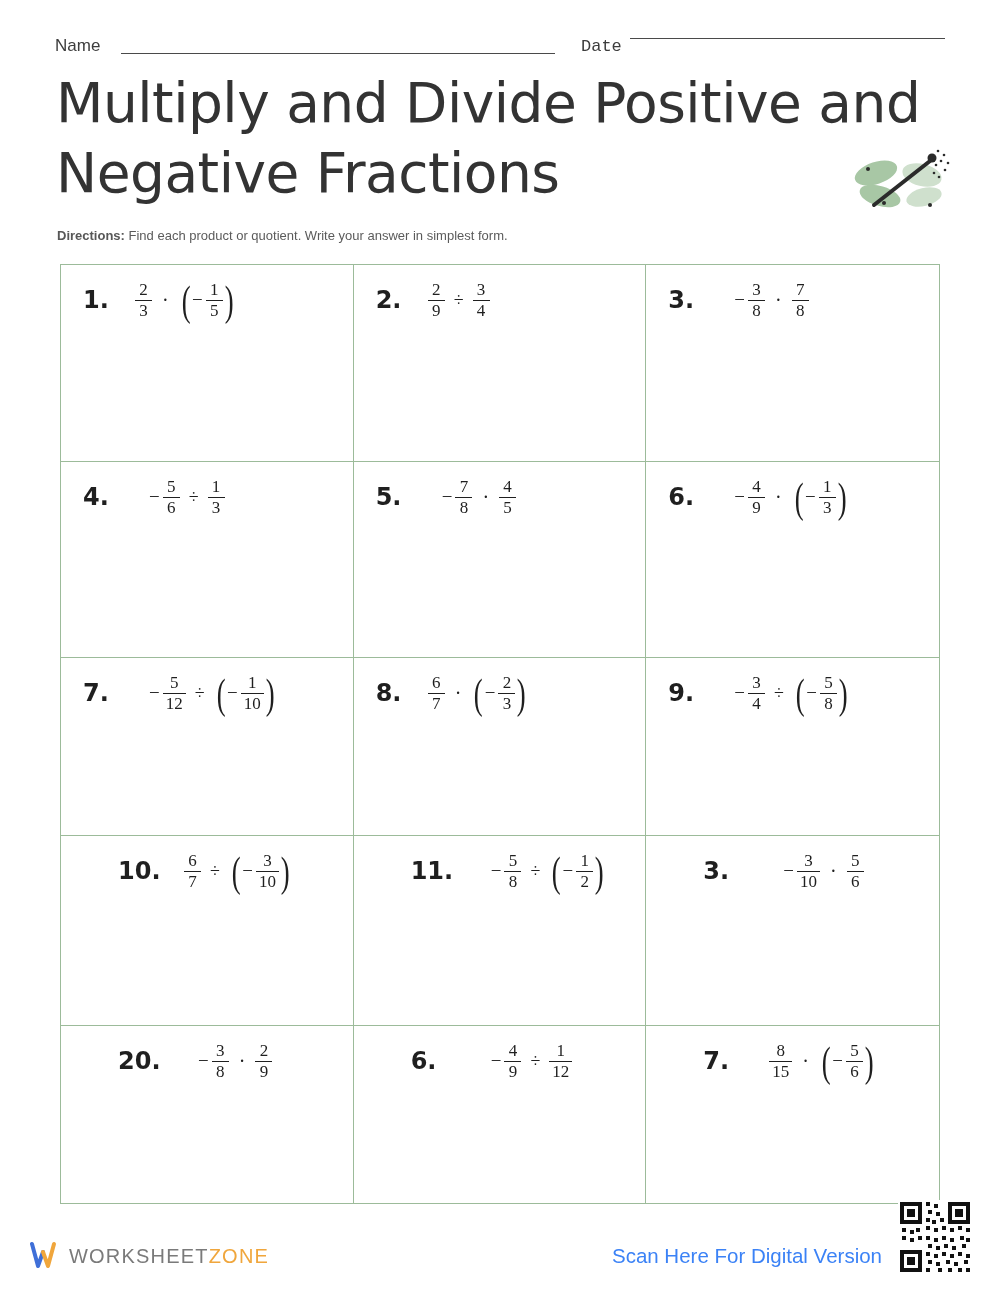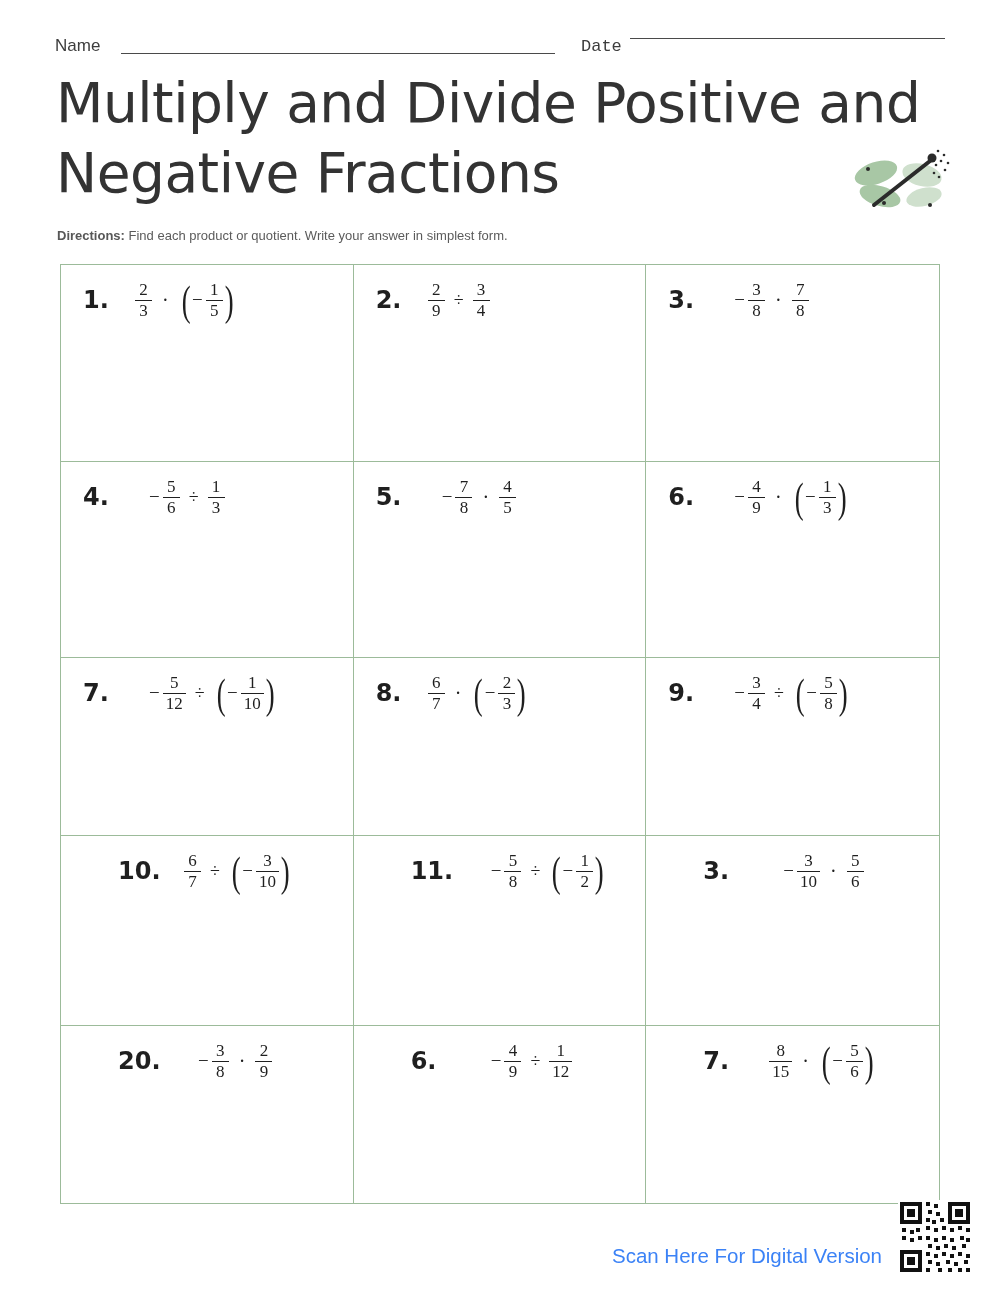--- a/index.html
+++ b/index.html
@@ -544,20 +544,29 @@
               <span class="num">5</span>
               <span class="bar"></span>
               <span class="den">6</span>
             </span>
             <span class="paren right">)</span>
           </span>
         </div>
       </div>
     </div>
 
+  <div class="footer-logo">
+    <svg class="logo-mark" viewBox="0 0 30 32">
+      <path d="M2 4 L8 26 L13 12" fill="none" stroke="#3f6fd8" stroke-width="4" stroke-linecap="round" stroke-linejoin="round"></path>
+      <path d="M13 12 L18 26 L24 4" fill="none" stroke="#f0a63c" stroke-width="4" stroke-linecap="round" stroke-linejoin="round"></path>
+    </svg>
+    <div class="logo-text">
+      <span>WORKSHEET</span><span class="zone">ZONE</span>
+    </div>
+  </div>
 
   <div class="scan-text">Scan Here For Digital Version</div>
   <svg class="qr" viewBox="0 0 37 37">
     <rect width="37" height="37" fill="#ffffff"></rect>
     <g fill="#111111">
       <rect x="1" y="1" width="11" height="11"></rect>
         <rect x="3" y="3" width="7" height="7" fill="#fff"></rect>
         <rect x="4.5" y="4.5" width="4" height="4"></rect>
       <rect x="25" y="1" width="11" height="11"></rect>
         <rect x="27" y="3" width="7" height="7" fill="#fff"></rect>

